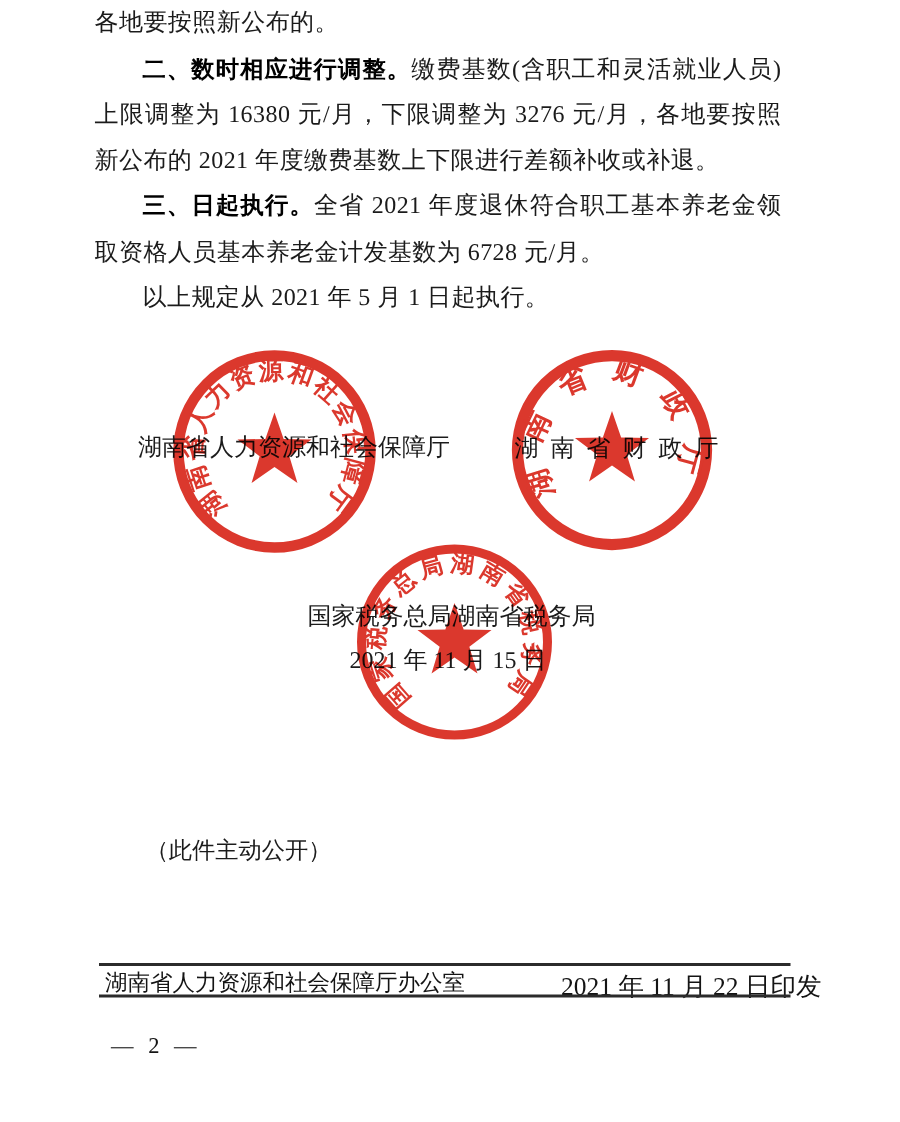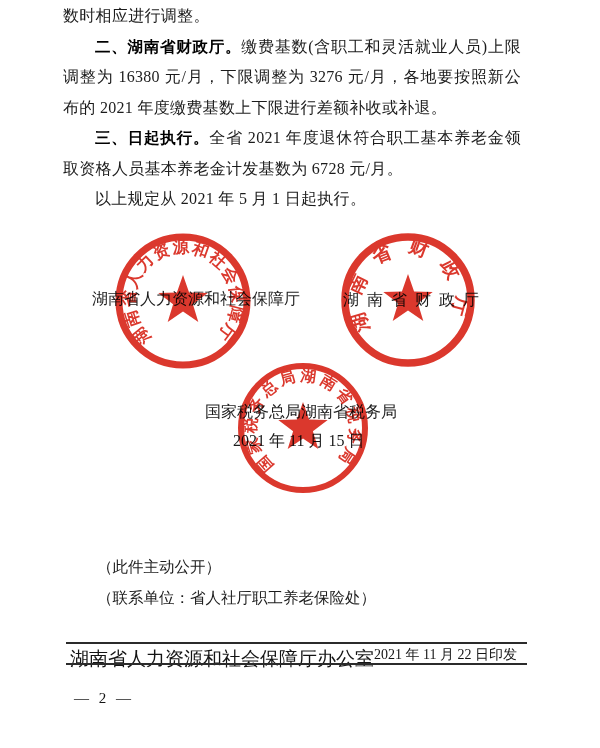--- a/index.html
+++ b/index.html
@@ -86,50 +86,50 @@
     width: 461px;
     height: 2px;
     background: #2b2b2b;
   }
   .rule-top { top: 642px; }
   .rule-bottom { top: 663px; }
   .footer-issuer {
     position: absolute;
     left: 70px;
     top: 646px;
-    font-size: 19px;
+    font-size: 15px;
     white-space: nowrap;
     color: #141414;
   }
   .footer-date {
     position: absolute;
     left: 374px;
     top: 646px;
-    font-size: 14px;
+    font-size: 17px;
     white-space: nowrap;
     color: #141414;
   }
   .page-number {
     position: absolute;
     left: 74px;
     top: 690px;
     font-size: 15px;
     letter-spacing: 3px;
     color: #141414;
     white-space: nowrap;
   }
 </style>
 </head>
 <body>
 
 <div class="page">
 
   <main class="body-text">
-    <p class="para"><span>数时相应进行调整。</span></p>
-    <p class="para indent"><span class="para-head">二、湖南省财政厅。</span><span>缴费基数(含职工和灵活就业人员)上限调整为 16380 元/月，下限调整为 3276 元/月，各地要按照新公布的 2021 年度缴费基数上下限进行差额补收或补退。</span></p>
+    <p class="para"><span>各地要按照新公布的。</span></p>
+    <p class="para indent"><span class="para-head">二、数时相应进行调整。</span><span>缴费基数(含职工和灵活就业人员)上限调整为 16380 元/月，下限调整为 3276 元/月，各地要按照新公布的 2021 年度缴费基数上下限进行差额补收或补退。</span></p>
     <p class="para indent"><span class="para-head">三、日起执行。</span><span>全省 2021 年度退休符合职工基本养老金领取资格人员基本养老金计发基数为 6728 元/月。</span></p>
     <p class="para indent"><span>以上规定从 2021 年 5 月 1 日起执行。</span></p>
   </main>
 
   <div class="sig sig-left">湖南省人力资源和社会保障厅</div>
   <div class="sig sig-right">湖南省财政厅</div>
   <div class="sig sig-tax">国家税务总局湖南省税务局</div>
   <div class="sig sig-date">2021 年 11 月 15 日</div>
 
   <svg class="seal seal-1" viewBox="0 0 150 150">
@@ -153,21 +153,20 @@
   <svg class="seal seal-3" viewBox="0 0 150 150">
     <defs>
       <path id="arc3" d="M 46.7 112.6 A 47 47 0 1 1 103.3 112.6" fill="none"></path>
     </defs>
     <circle cx="75" cy="75" r="62"></circle>
     <polygon points="75,49 81.1,66.6 99.7,67 84.9,78.2 90.3,96 75,85.4 59.7,96 65.1,78.2 50.3,67 68.9,66.6"></polygon>
     <text><textPath href="#arc3">国家税务总局湖南省税务局</textPath></text>
   </svg>
 
   <div class="note note-1">（此件主动公开）</div>
-  <div class="note note-2">（联系单位：省人社厅职工养老保险处）</div>
 
   <div class="footer-rule rule-top"></div>
   <div class="footer-issuer">湖南省人力资源和社会保障厅办公室</div>
   <div class="footer-date">2021 年 11 月 22 日印发</div>
   <div class="footer-rule rule-bottom"></div>
   <div class="page-number">— 2 —</div>
 
 </div>
 
 </body></html>

